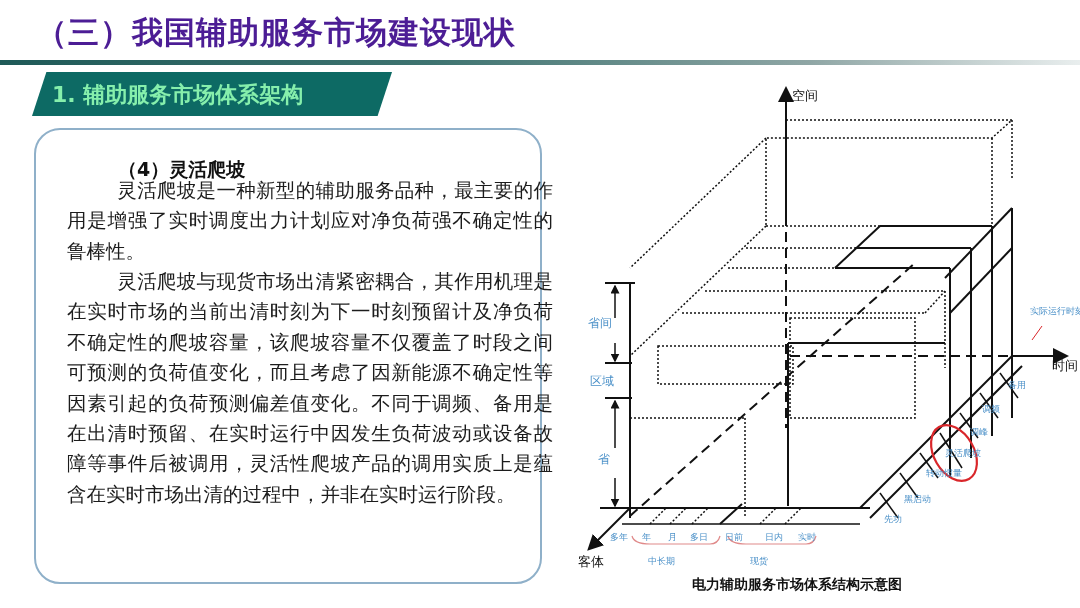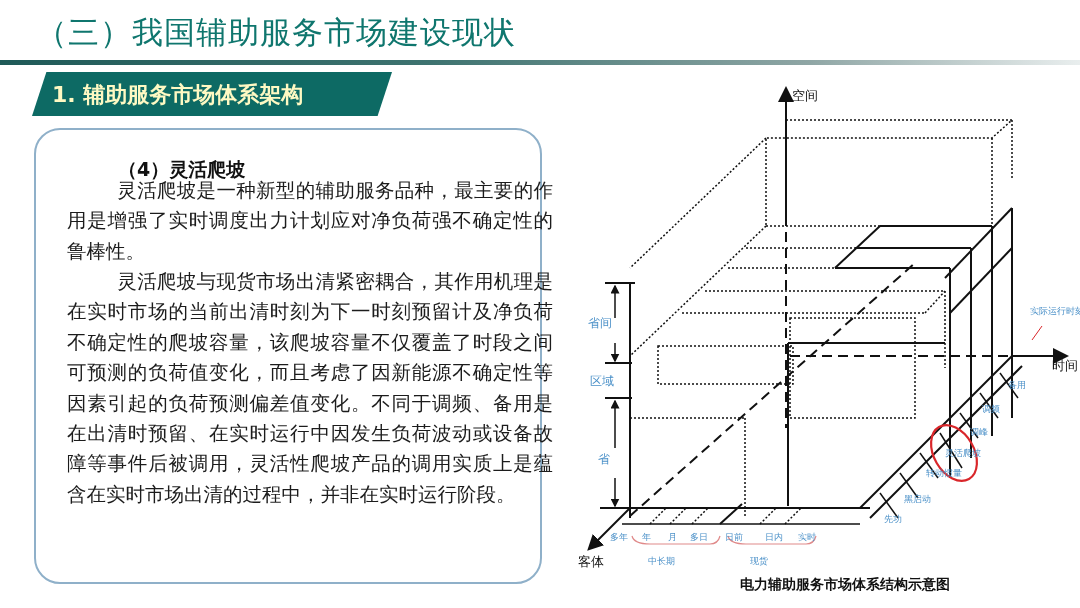--- a/index.html
+++ b/index.html
@@ -1,51 +1,51 @@
 <!DOCTYPE html>
 <html><head>
 <meta charset="utf-8">
 <style>
   html, body { margin: 0; padding: 0; }
   body {
     width: 1080px; height: 608px; overflow: hidden; background: #ffffff;
     font-family: "DejaVu Sans", "Liberation Sans", sans-serif; position: relative; color: #222;
   }
   .title {
-    position: absolute; left: 36px; top: 12px; font-size: 31px; font-weight: normal;
-    color: #0f766e; letter-spacing: 1px; white-space: nowrap;
+    position: absolute; left: 36px; top: 12px; font-size: 31px; font-weight: bold;
+    color: #4c1d95; letter-spacing: 1px; white-space: nowrap;
   }
   .rule {
     position: absolute; left: 0; top: 60px; width: 1080px; height: 5px;
     background: linear-gradient(to right, #1f5a58 0%, #3e7370 40%, #8fa6a5 75%, #e9eeee 100%);
   }
   .section-banner {
     position: absolute; left: 32px; top: 72px; width: 360px; height: 44px;
     background: #0d6a64; clip-path: polygon(4% 0, 100% 0, 96% 100%, 0 100%);
   }
   .section-banner span {
-    position: absolute; left: 20px; top: 8px; color: #fef9c3; font-size: 22px; font-weight: bold; white-space: nowrap;
+    position: absolute; left: 20px; top: 8px; color: #86efac; font-size: 22px; font-weight: bold; white-space: nowrap;
   }
   .text-card {
     position: absolute; left: 34px; top: 128px; width: 508px; height: 456px;
     border: 2px solid #8fb0c9; border-radius: 26px; background: #fff; box-sizing: border-box;
   }
   .subhead {
     position: absolute; left: 118px; top: 133px; font-size: 19px; font-weight: bold; color: #111; white-space: nowrap; margin-top: 24px;
   }
   .para {
     position: absolute; left: 55px; width: 486px; font-size: 19.5px; line-height: 30.4px; color: #1c1c1c; margin: 12px;
     text-align: justify;
   }
   .para .indent { display: inline-block; width: 50px; }
   .diagram { position: absolute; left: 570px; top: 78px; width: 520px; height: 520px; }
   .diagram svg { width: 520px; height: 520px; }
   .lbl { font-family: "DejaVu Sans", sans-serif; }
   .caption {
-    position: absolute; left: 692px; top: 576px; font-size: 14px; font-weight: bold; color: #111; white-space: nowrap; margin-left: 48px;
+    position: absolute; left: 692px; top: 576px; font-size: 14px; font-weight: bold; color: #111; white-space: nowrap;
   }
   .page-num { position: absolute; left: 1100px; top: 570px; font-size: 18px; color: #b91c1c; }
 </style>
 </head>
 <body>
 
 <div class="title">（三）我国辅助服务市场建设现状</div>
 <div class="rule"></div>
 
 <div class="section-banner">

